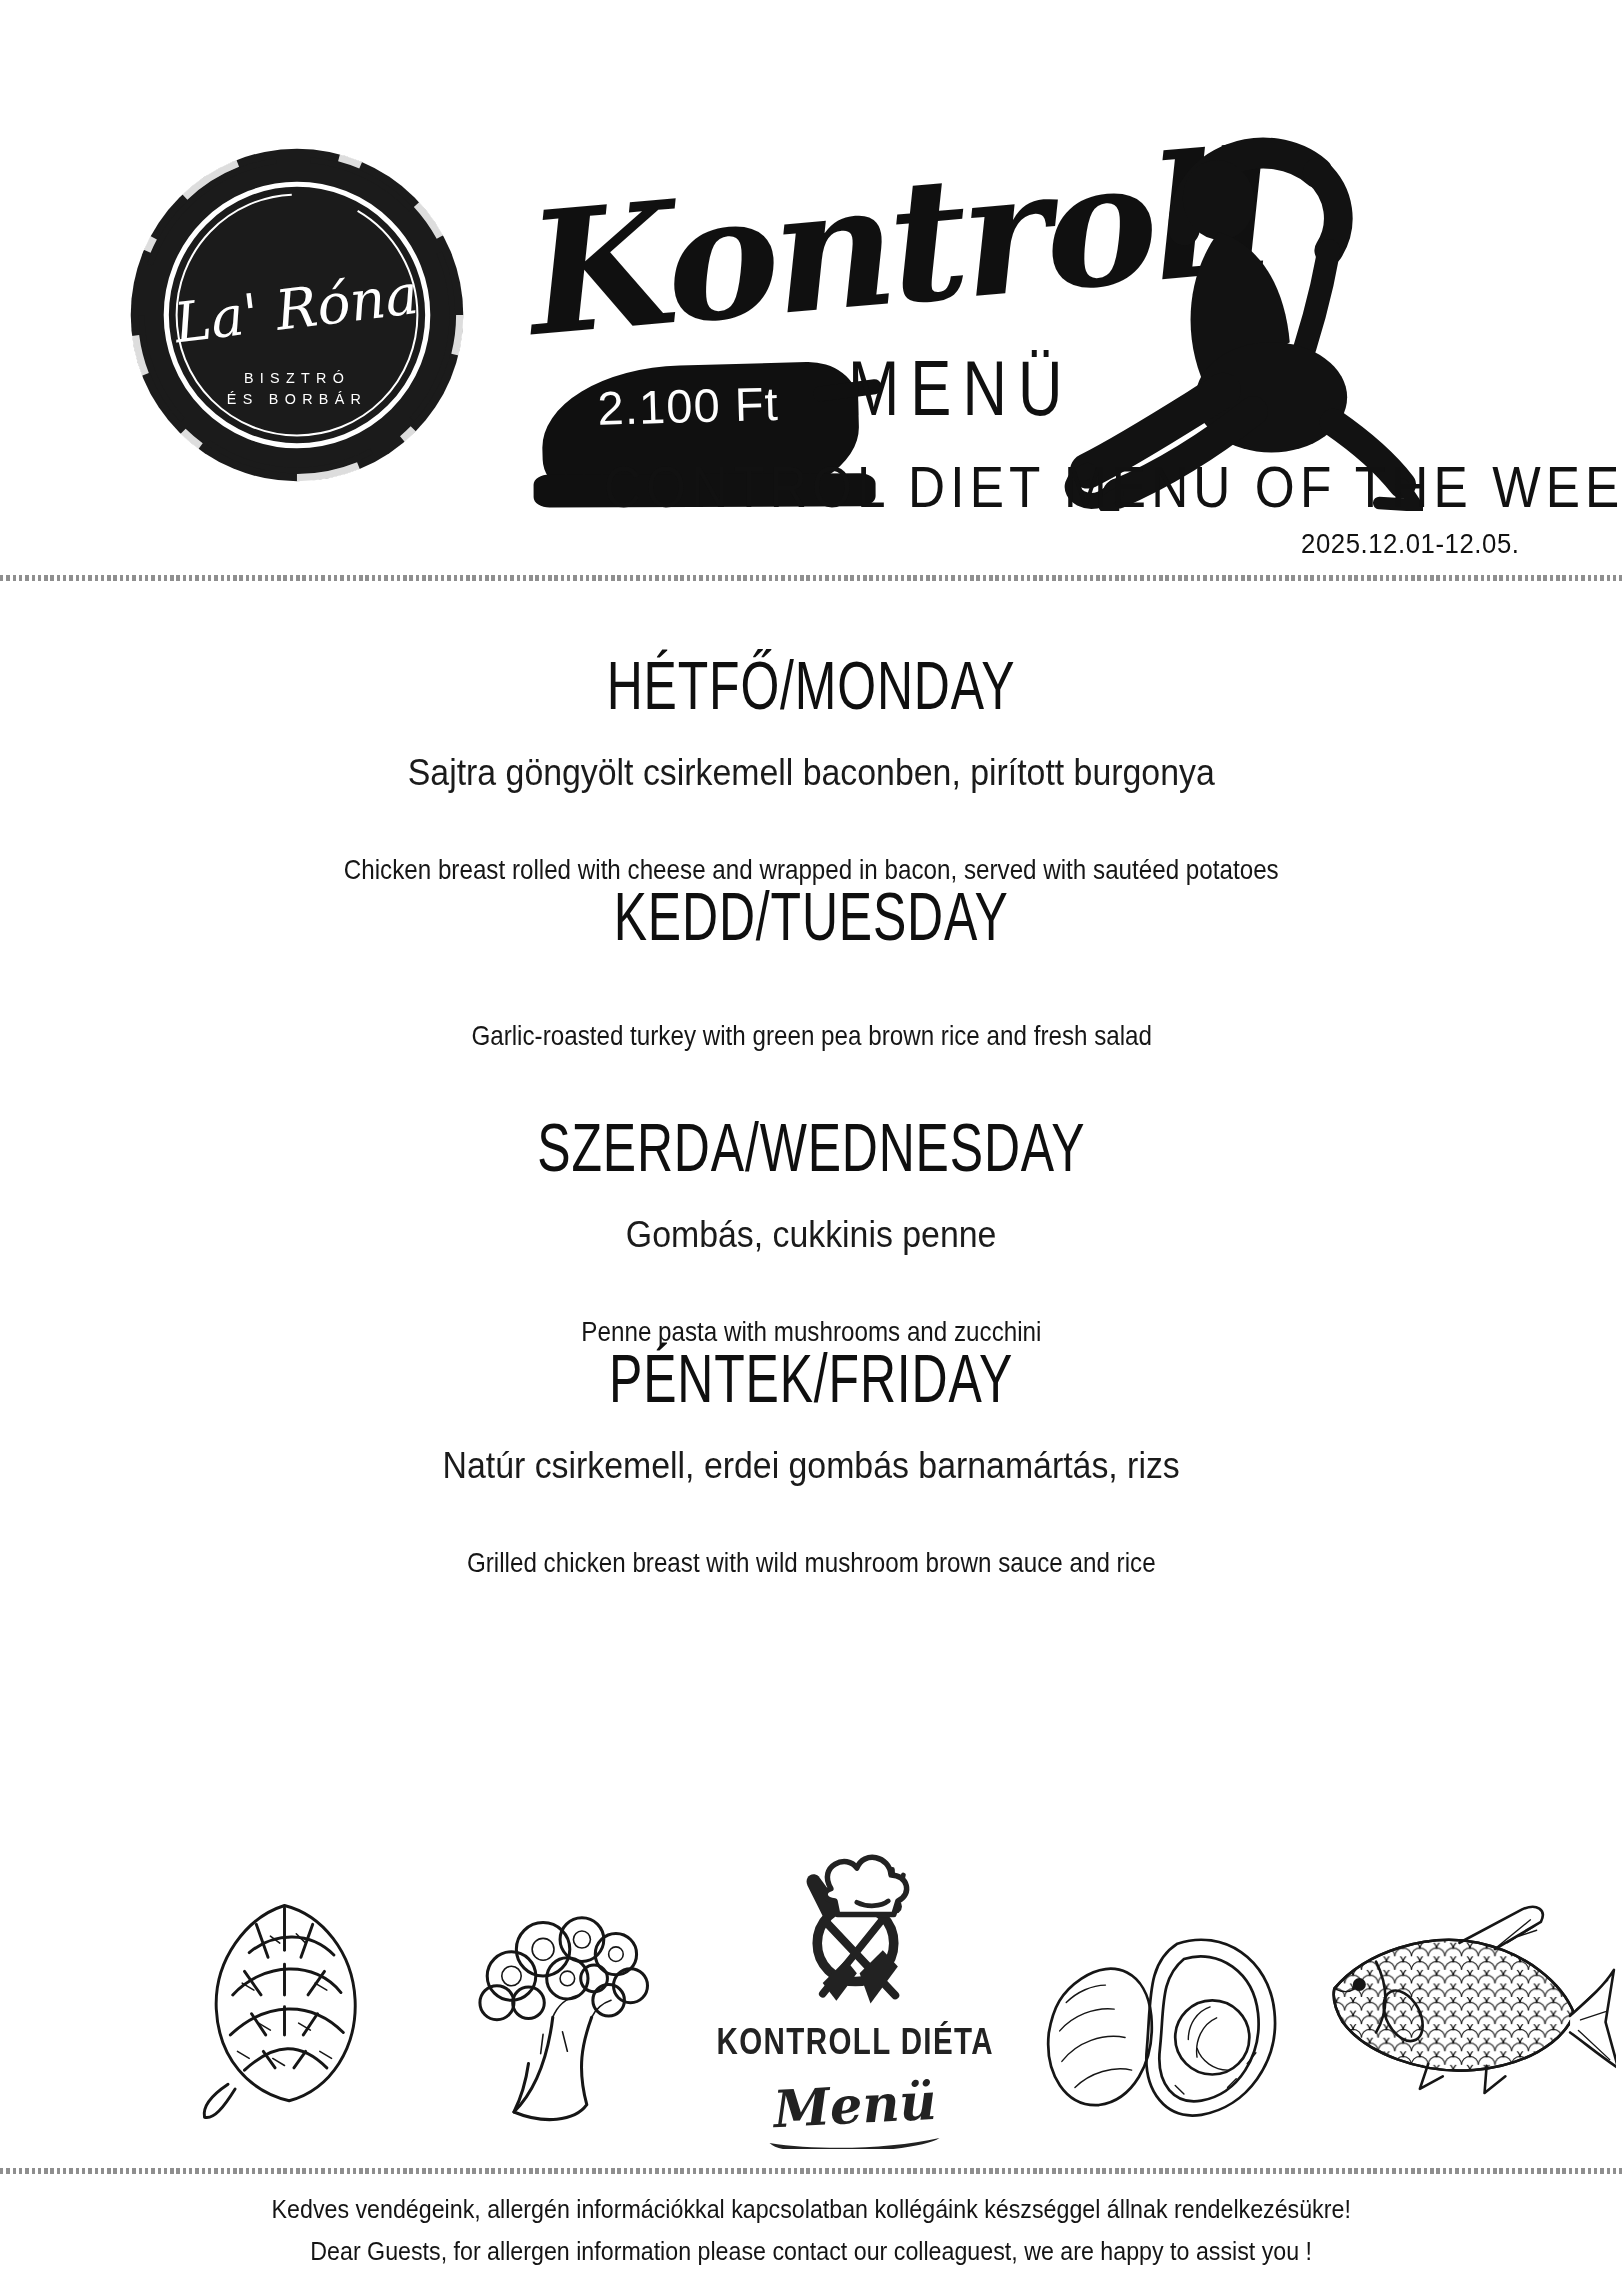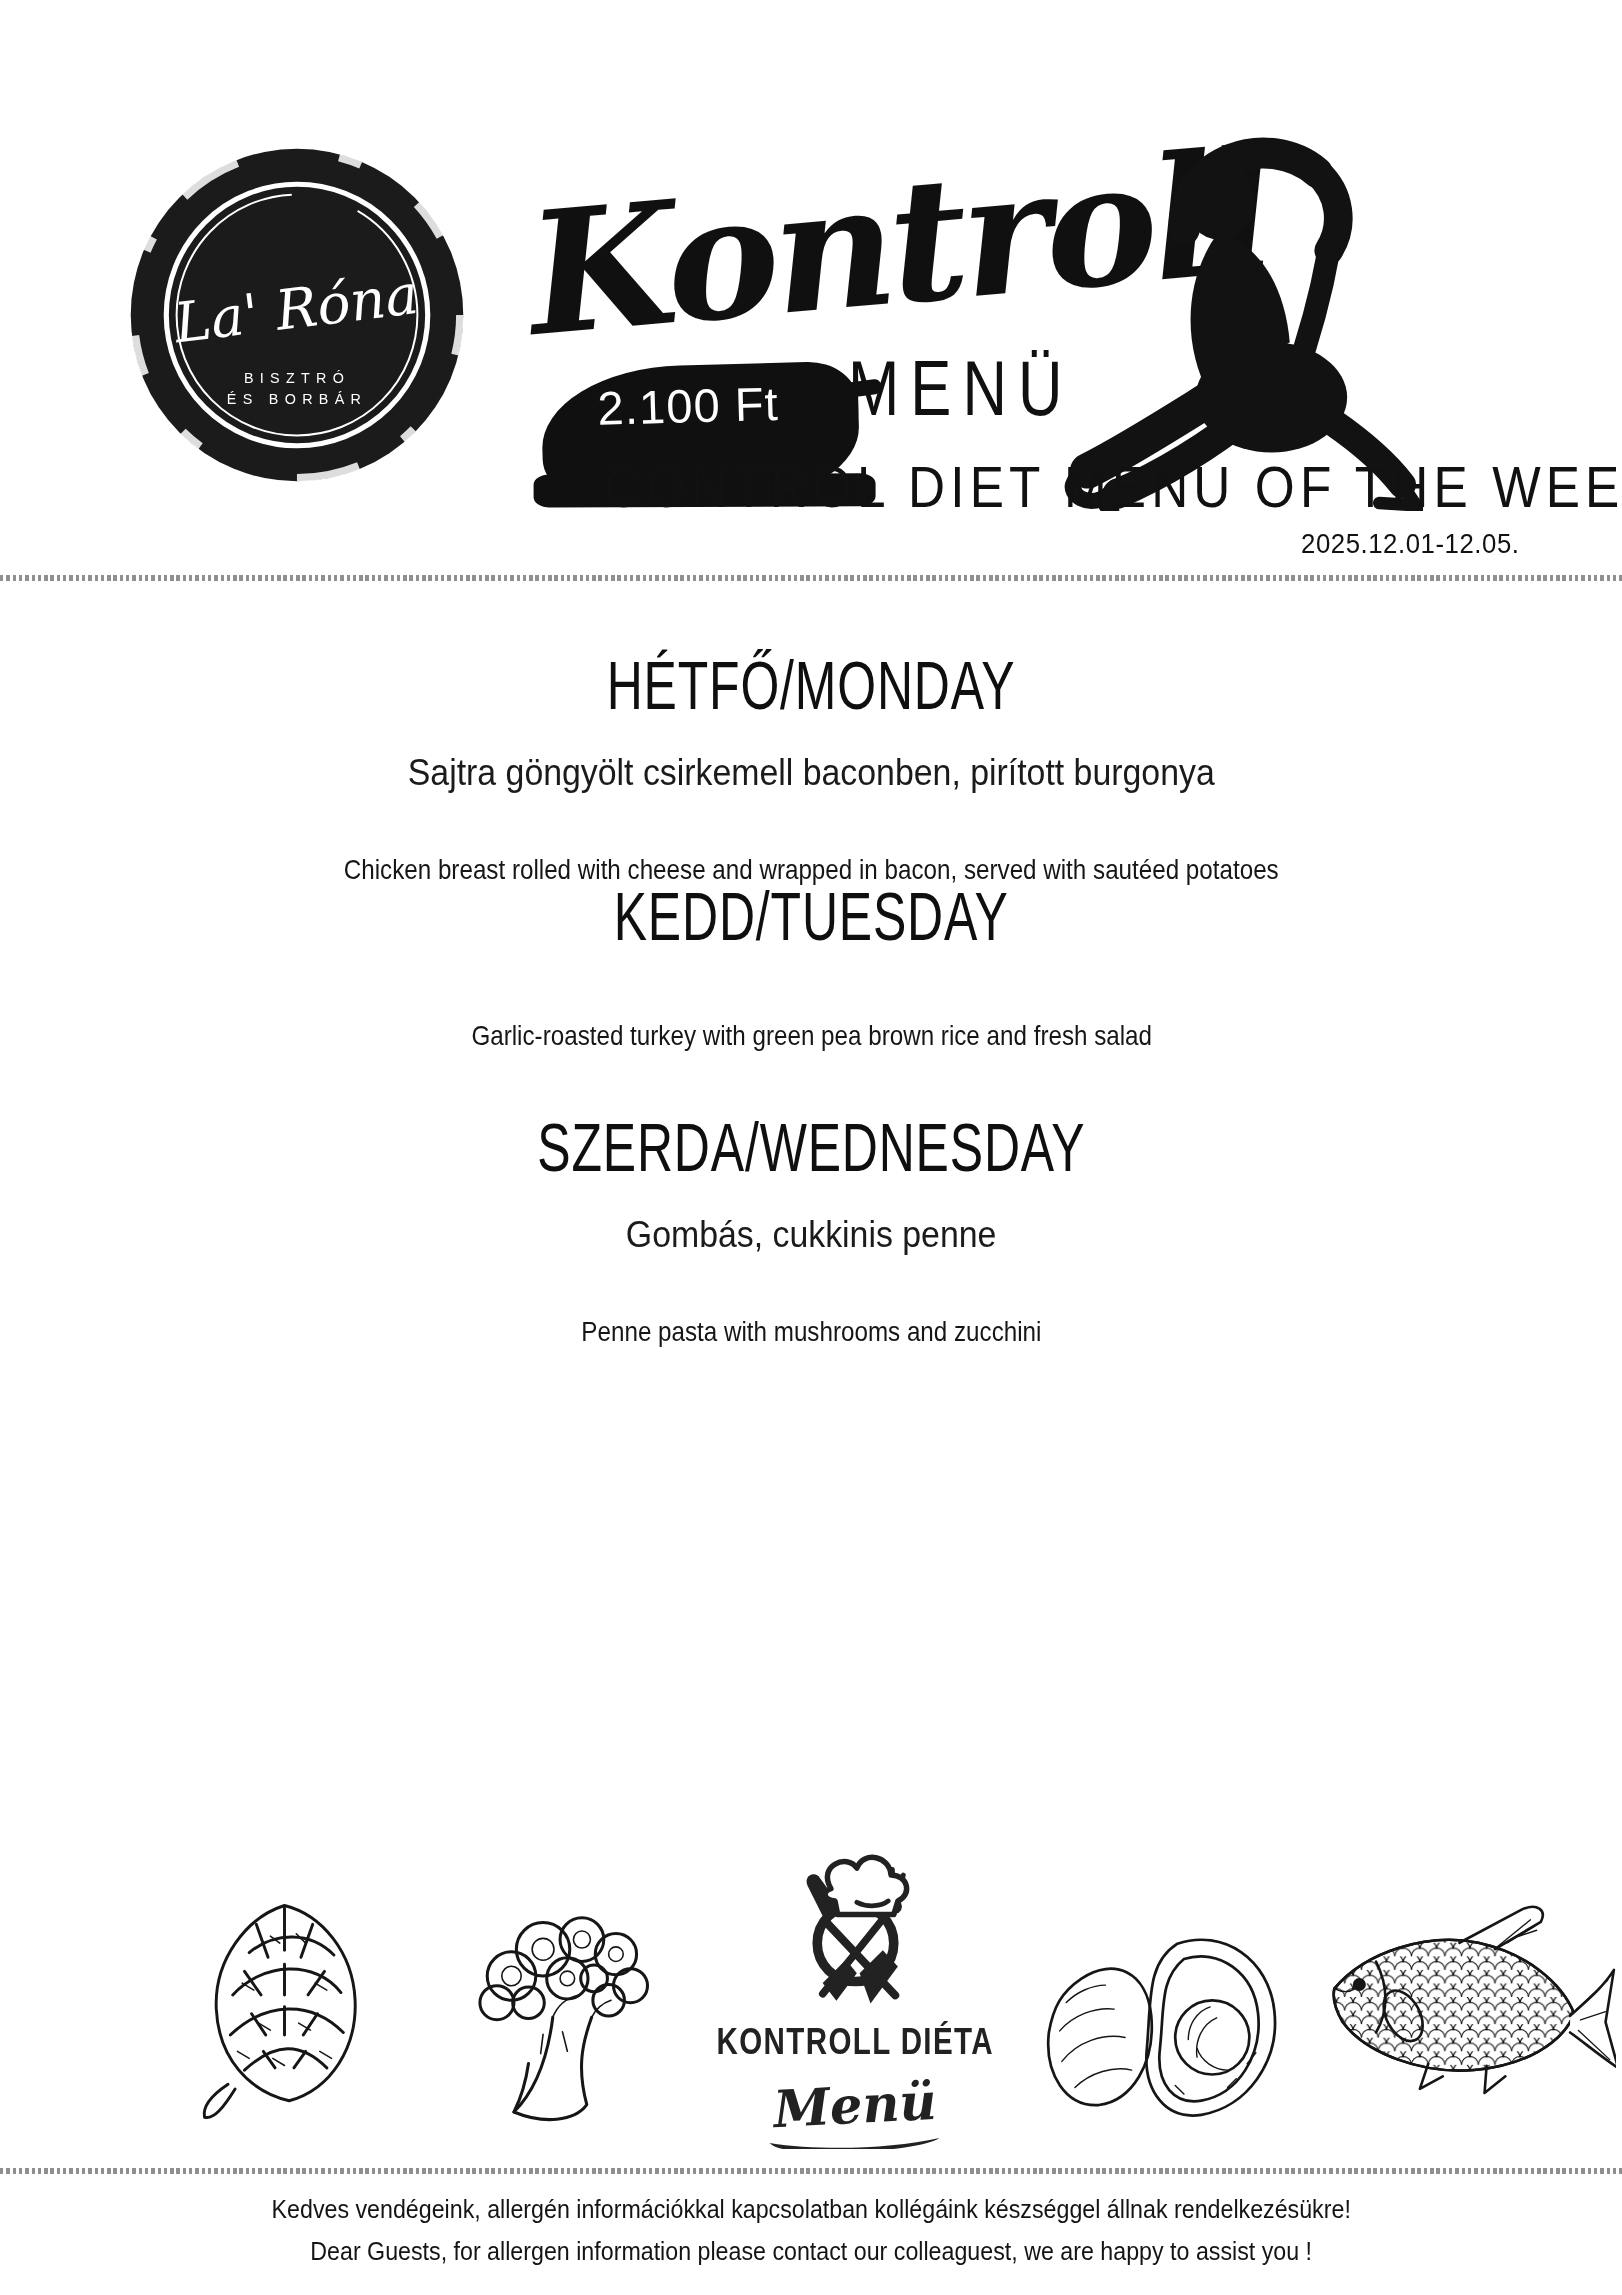--- a/index.html
+++ b/index.html
@@ -149,20 +149,25 @@
       <div class="dish-en"><span>Garlic-roasted turkey with green pea brown rice and fresh salad</span></div>
     </div>
 
     <div class="day-section">
       <div class="day-heading"><span>SZERDA/WEDNESDAY</span></div>
       <div class="dish-hu"><span>Gombás, cukkinis penne</span></div>
       <div class="dish-en"><span>Penne pasta with mushrooms and zucchini</span></div>
     </div>
 
 
+    <div class="day-section">
+      <div class="day-heading"><span>PÉNTEK/FRIDAY</span></div>
+      <div class="dish-hu"><span>Natúr csirkemell, erdei gombás barnamártás, rizs</span></div>
+      <div class="dish-en"><span>Grilled chicken breast with wild mushroom brown sauce and rice</span></div>
+    </div>
 
   </div>
 
   <div class="illo artichoke">
     <svg viewBox="0 0 200 210">
       <g class="ink">
         <path d="M100,20 C132,28 158,60 160,100 C162,140 140,176 104,186 C70,178 44,150 42,108 C40,66 68,30 100,20 Z"></path>
         <path d="M58,176 C48,192 40,202 32,200 C30,190 40,180 52,172"></path>
         <path d="M70,60 C92,42 122,42 142,62"></path>
         <path d="M56,96 C82,68 126,66 148,94"></path>

